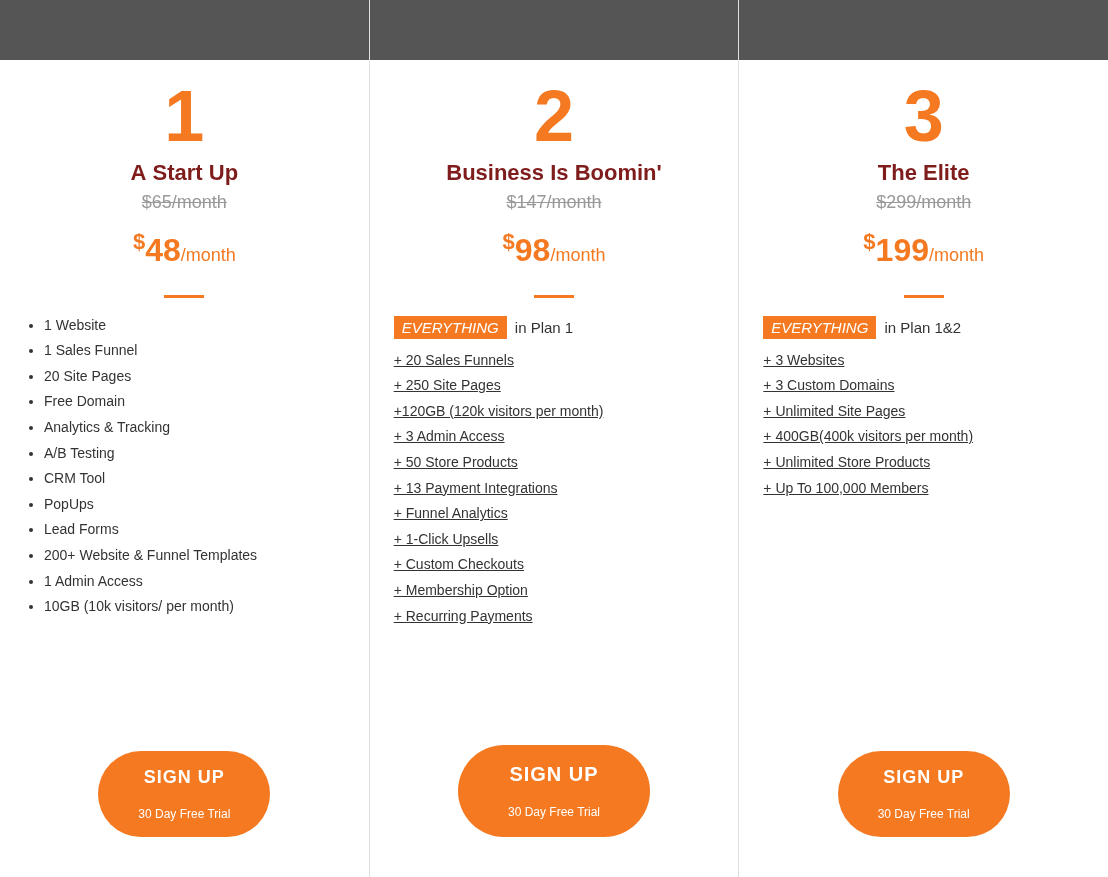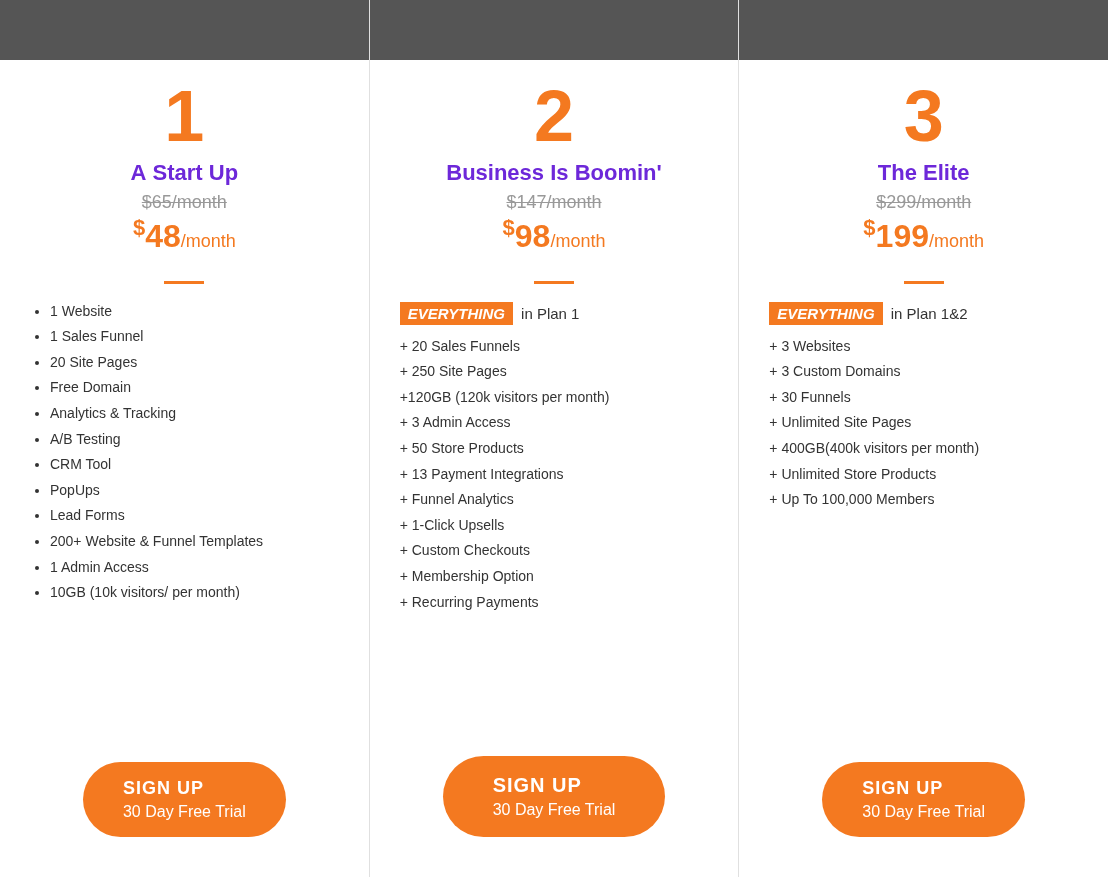--- a/index.html
+++ b/index.html
@@ -46,34 +46,34 @@
       font-size: 72px;
       font-weight: bold;
       color: #f47920;
       line-height: 1;
       margin-bottom: 8px;
     }
 
     .plan-name {
       font-size: 22px;
       font-weight: bold;
-      color: #6d28d9;
+      color: #7f1d1d;
       margin-bottom: 6px;
       text-align: center;
     }
 
     .plan-name .bold-letter {
       font-weight: 900;
     }
 
     .plan-price-original {
       font-size: 18px;
       color: #999;
       text-decoration: line-through;
-      margin-bottom: 2px;
+      margin-bottom: 16px;
     }
 
     .plan-price-current {
       font-size: 32px;
       font-weight: bold;
       color: #f47920;
       margin-bottom: 16px;
     }
 
     .plan-price-current .dollar {
@@ -88,21 +88,21 @@
 
     .plan-divider {
       width: 40px;
       height: 3px;
       background: #f47920;
       margin: 10px 0 18px 0;
     }
 
     .plan-features {
       width: 100%;
-      padding: 0 30px;
+      padding: 0 24px;
       flex: 1;
     }
 
     .feature-list {
       list-style: disc;
       padding-left: 20px;
       margin-bottom: 10px;
     }
 
     .feature-list li {
@@ -110,63 +110,64 @@
       color: #333;
       margin-bottom: 6px;
       line-height: 1.4;
     }
 
     .everything-badge {
       display: inline-block;
       background: #f47920;
       color: #fff;
       font-style: italic;
-      font-weight: bold;
+      font-weight: normal;
       font-size: 15px;
       padding: 3px 8px;
       margin-right: 4px;
     }
 
     .everything-line {
       font-size: 15px;
       color: #333;
       margin-bottom: 12px;
     }
 
     .plus-feature {
       font-size: 14px;
       color: #333;
       margin-bottom: 6px;
       line-height: 1.4;
+      text-decoration: underline;
     }
 
     .signup-btn {
       margin-top: 24px;
       background: #f47920;
       color: #fff;
       border: none;
       border-radius: 50px;
       padding: 16px 40px;
       cursor: pointer;
-      text-align: left;
+      text-align: center;
       display: block;
     }
 
     .signup-btn .btn-main {
       display: block;
       font-size: 18px;
       font-weight: bold;
       letter-spacing: 1px;
     }
 
     .signup-btn .btn-sub {
       display: block;
-      font-size: 16px;
+      font-size: 12px;
       font-weight: normal;
-      margin-top: 4px;
+      margin-top: 19px;
     }
 
     
     .plan-card:nth-child(2) .signup-btn {
       padding: 18px 50px;
     }
 
     .plan-card:nth-child(2) .signup-btn .btn-main {
       font-size: 20px;
     }
@@ -233,21 +234,20 @@
       <div class="plan-top-bar"></div>
       <div class="plan-number">3</div>
       <div class="plan-name"><span class="bold-letter">T</span>he Elite</div>
       <div class="plan-price-original">$299/month</div>
       <div class="plan-price-current"><span class="dollar">$</span>199<span class="per-month">/month</span></div>
       <div class="plan-divider"></div>
       <div class="plan-features">
         <div class="everything-line"><span class="everything-badge">EVERYTHING</span> in Plan 1&amp;2</div>
         <div class="plus-feature">+ 3 Websites</div>
         <div class="plus-feature">+ 3 Custom Domains</div>
-        <div class="plus-feature">+ 30 Funnels</div>
         <div class="plus-feature">+ Unlimited Site Pages</div>
         <div class="plus-feature">+ 400GB(400k visitors per month)</div>
         <div class="plus-feature">+ Unlimited Store Products</div>
         <div class="plus-feature">+ Up To 100,000 Members</div>
       </div>
       <button class="signup-btn">
         <span class="btn-main">SIGN UP</span>
         <span class="btn-sub">30 Day Free Trial</span>
       </button>
     </div>

